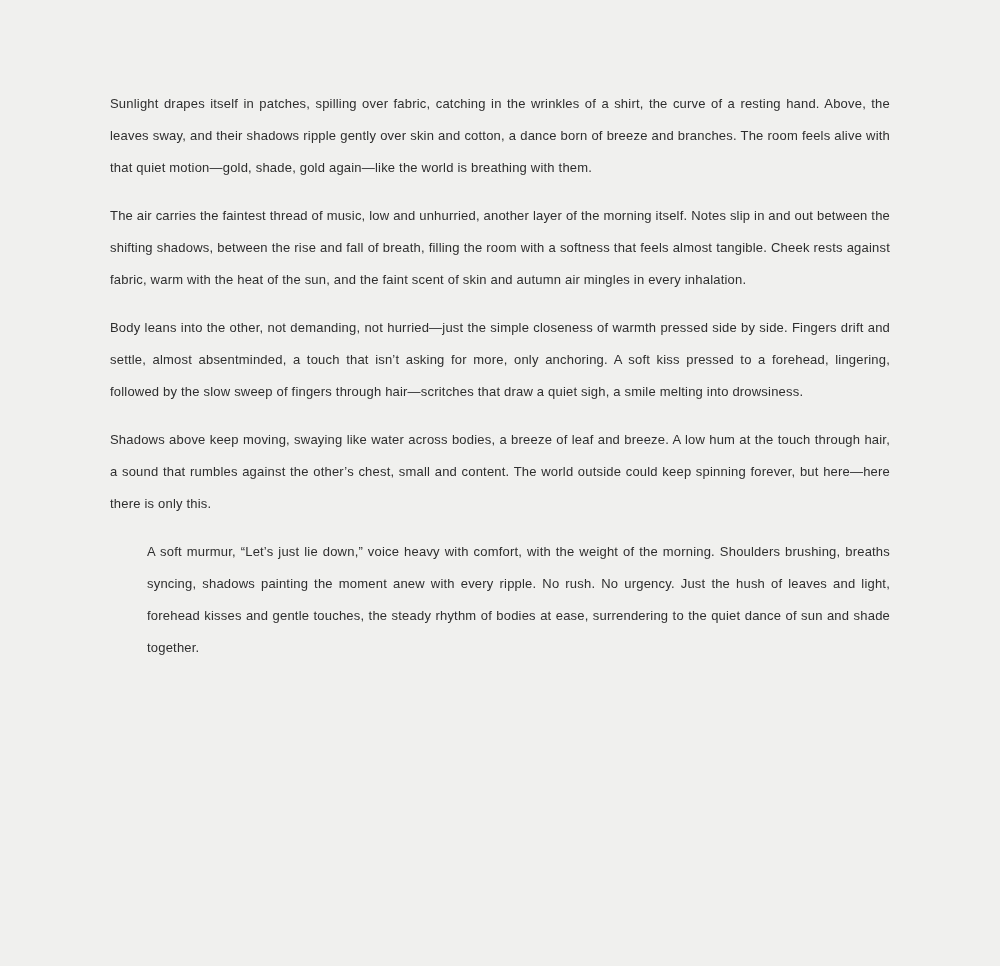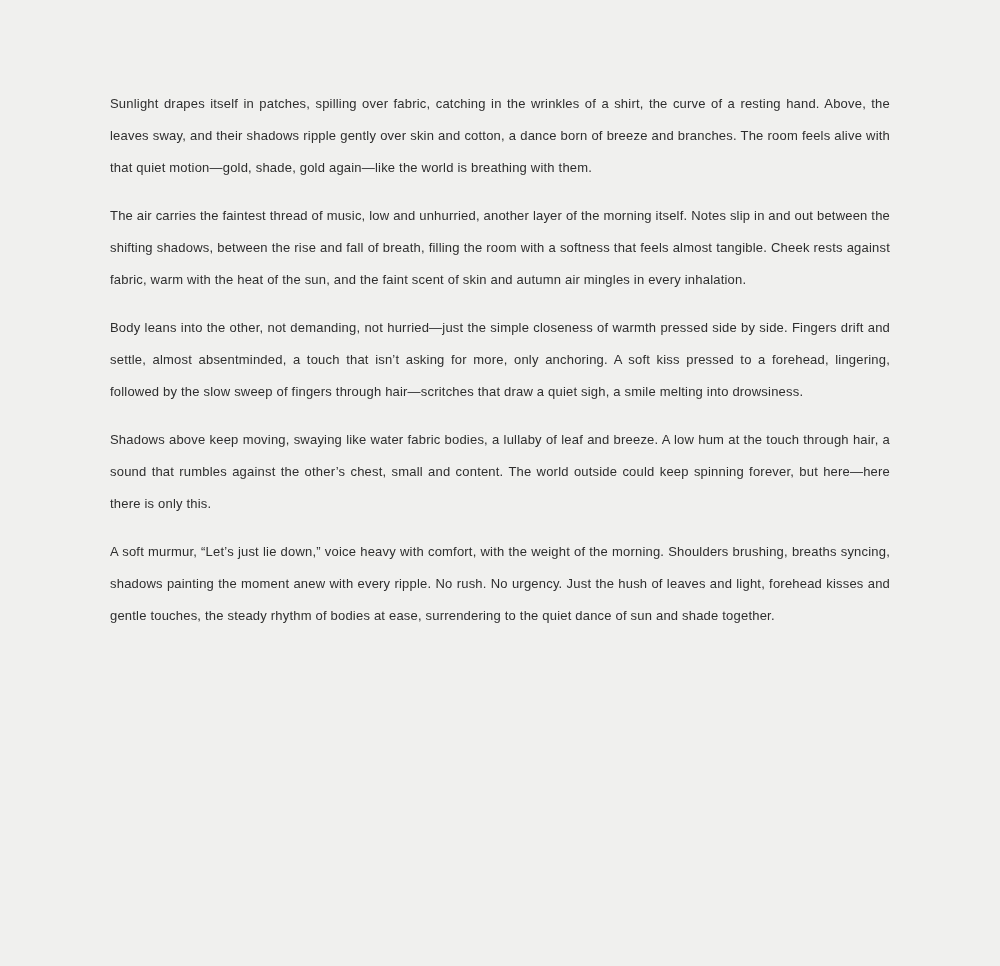--- a/index.html
+++ b/index.html
@@ -27,26 +27,27 @@
     color: #2e2e2e;
     letter-spacing: 0.2px;
   }
   .text-column p {
     margin: 0 0 16px 0;
     text-align: justify;
     text-justify: inter-word;
   }
   .text-column p:last-child {
     margin-bottom: 0;
+    margin-left: 37px;
   }
 </style>
 </head>
 <body>
 
 <div class="page">
   <div class="text-column">
     <p>Sunlight drapes itself in patches, spilling over fabric, catching in the wrinkles of a shirt, the curve of a resting hand. Above, the leaves sway, and their shadows ripple gently over skin and cotton, a dance born of breeze and branches. The room feels alive with that quiet motion—gold, shade, gold again—like the world is breathing with them.</p>
     <p>The air carries the faintest thread of music, low and unhurried, another layer of the morning itself. Notes slip in and out between the shifting shadows, between the rise and fall of breath, filling the room with a softness that feels almost tangible. Cheek rests against fabric, warm with the heat of the sun, and the faint scent of skin and autumn air mingles in every inhalation.</p>
     <p>Body leans into the other, not demanding, not hurried—just the simple closeness of warmth pressed side by side. Fingers drift and settle, almost absentminded, a touch that isn’t asking for more, only anchoring. A soft kiss pressed to a forehead, lingering, followed by the slow sweep of fingers through hair—scritches that draw a quiet sigh, a smile melting into drowsiness.</p>
-    <p>Shadows above keep moving, swaying like water fabric bodies, a lullaby of leaf and breeze. A low hum at the touch through hair, a sound that rumbles against the other’s chest, small and content. The world outside could keep spinning forever, but here—here there is only this.</p>
+    <p>Shadows above keep moving, swaying like water across bodies, a breeze of leaf and breeze. A low hum at the touch through hair, a sound that rumbles against the other’s chest, small and content. The world outside could keep spinning forever, but here—here there is only this.</p>
     <p>A soft murmur, “Let’s just lie down,” voice heavy with comfort, with the weight of the morning. Shoulders brushing, breaths syncing, shadows painting the moment anew with every ripple. No rush. No urgency. Just the hush of leaves and light, forehead kisses and gentle touches, the steady rhythm of bodies at ease, surrendering to the quiet dance of sun and shade together.</p>
   </div>
 </div>
 
 </body></html>

